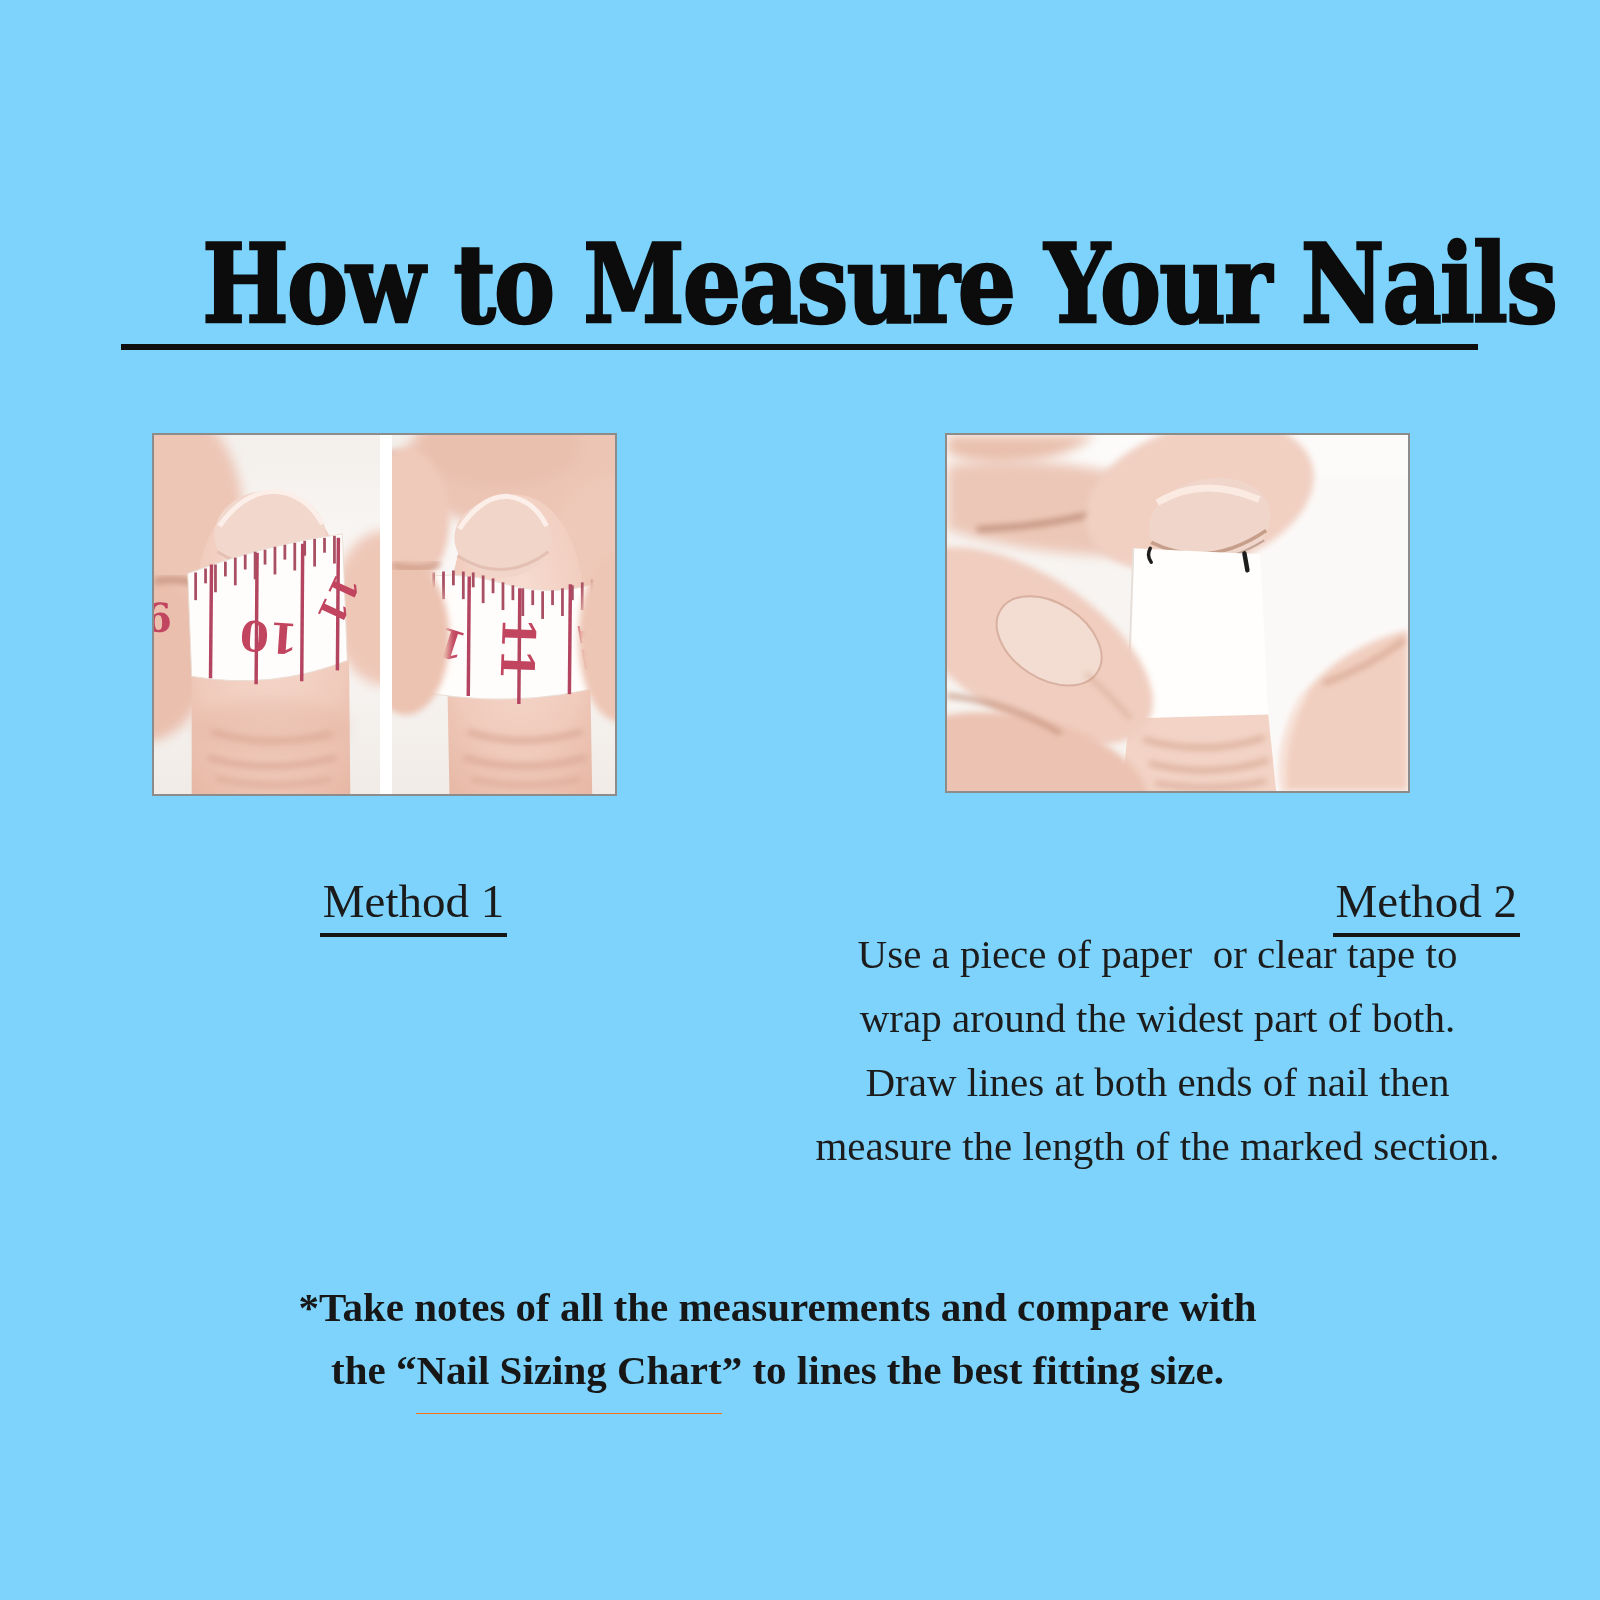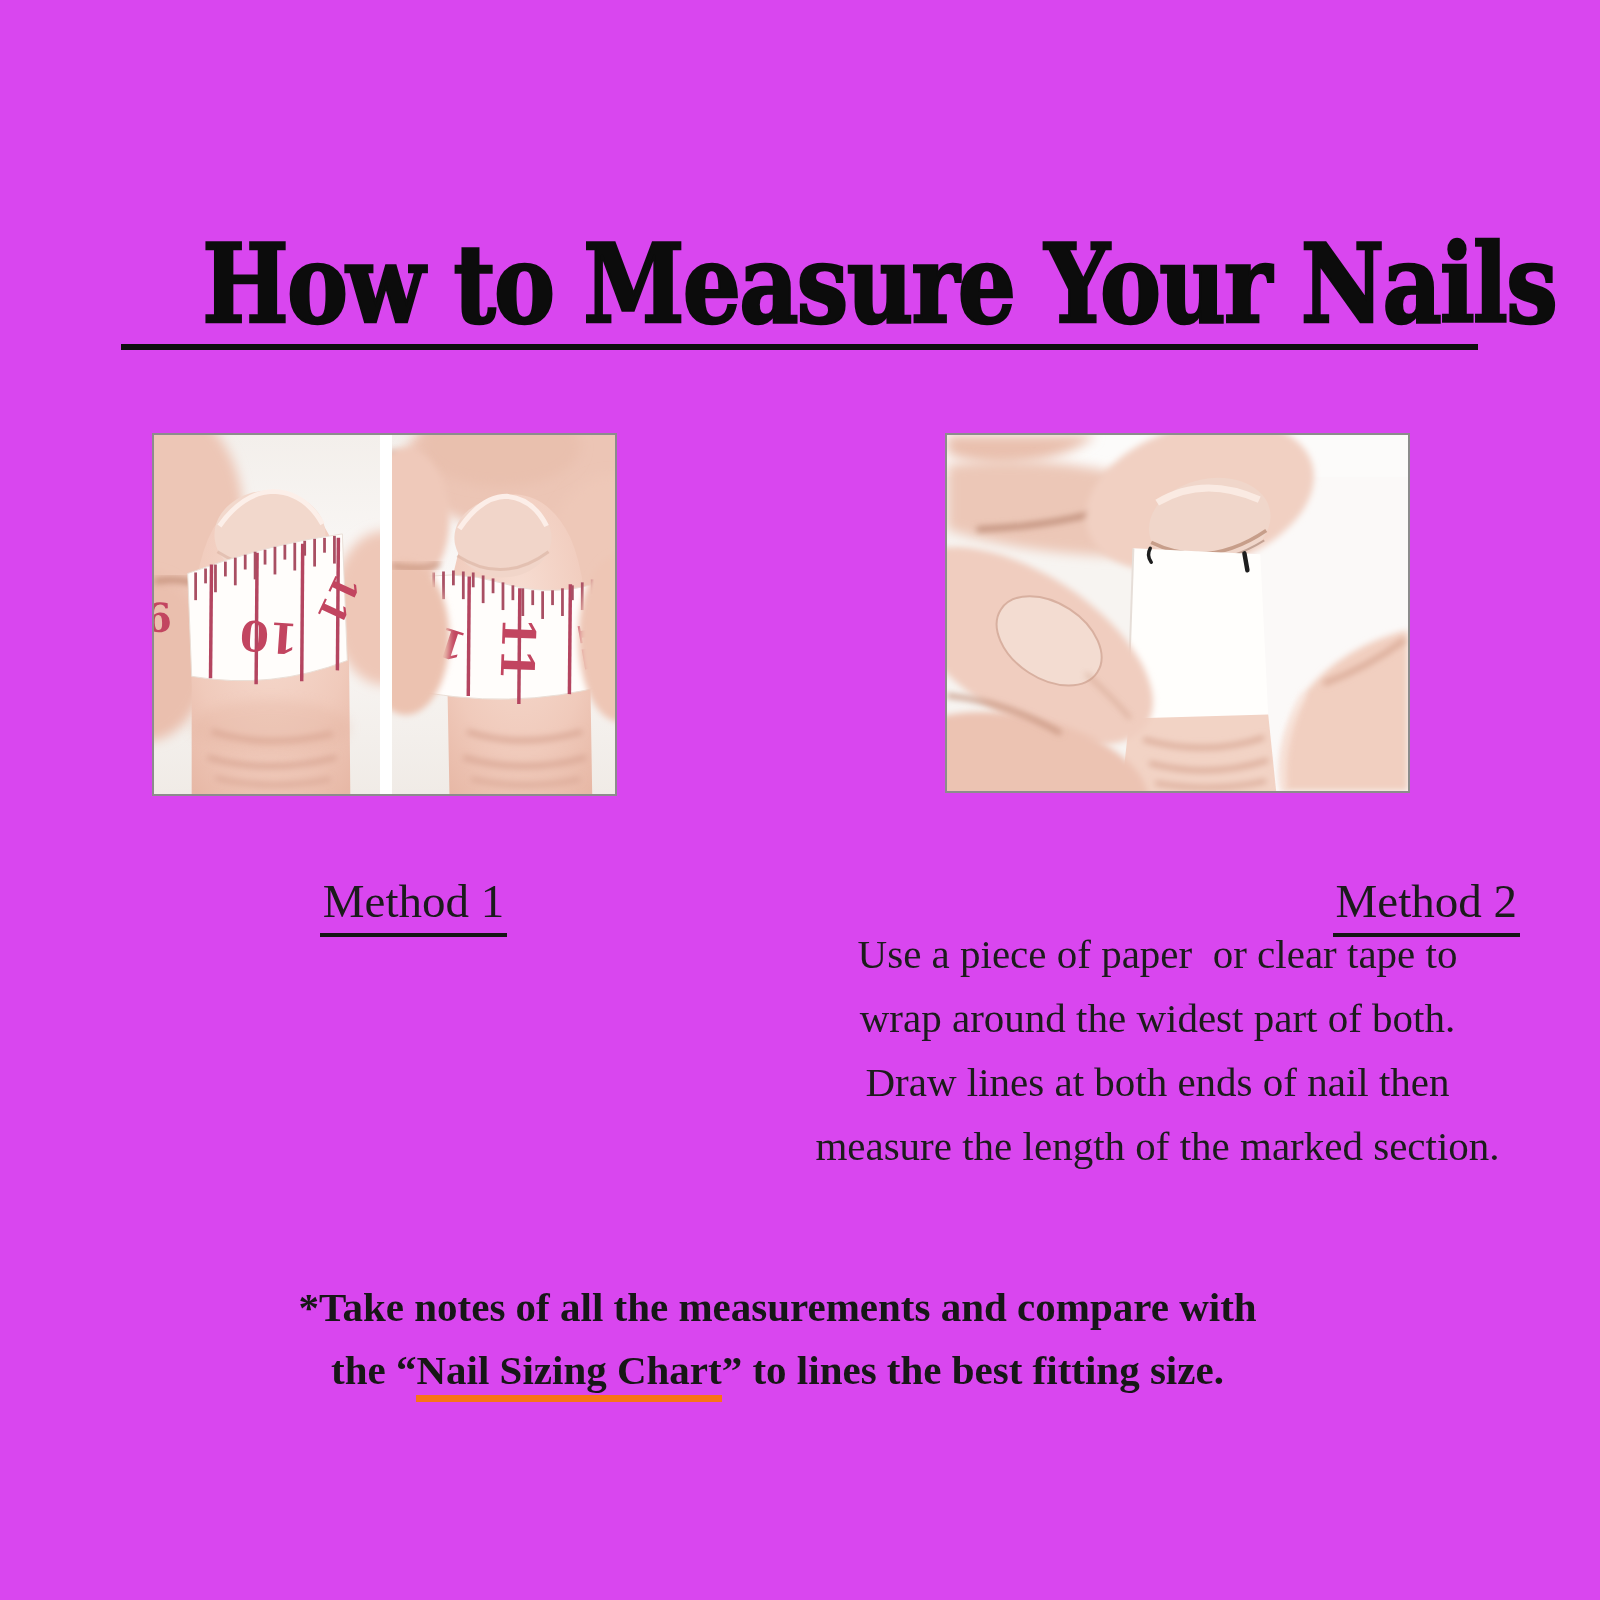--- a/index.html
+++ b/index.html
@@ -1,16 +1,16 @@
 <!DOCTYPE html>
 <html><head>
 <meta charset="utf-8">
 <style>
   html,body{margin:0;padding:0;background:#ffffff;}
-  #canvas{position:relative;width:1600px;height:1600px;background:#d946ef;overflow:hidden;
+  #canvas{position:relative;width:1600px;height:1600px;background:#7dd3fc;overflow:hidden;
           font-family:"Liberation Serif", serif;color:#1b1b1b;}
 
   
   .title-wrap{position:absolute;left:110px;top:226px;width:1380px;text-align:center;white-space:nowrap;}
   .title-text{display:inline-block;font-family:"DejaVu Serif", serif;font-weight:bold;
               font-size:104px;line-height:118px;color:#0c0c0c;
               -webkit-text-stroke:2.5px #0c0c0c;letter-spacing:-2px;
               transform:scale(0.88,1.04);transform-origin:center;}
   .title-underline{position:absolute;left:121px;top:344px;width:1357px;height:6px;background:#0e0e0e;}
 
@@ -28,21 +28,21 @@
 
   .m-text{position:absolute;text-align:center;font-size:41px;color:#1c1c1c;}
   .m-text div{white-space:pre;}
   #m1-text{left:70px;top:901px;width:640px;line-height:61px;}
   #m2-text{left:795px;top:922px;width:725px;line-height:64px;}
 
   
   .footnote{position:absolute;left:75px;top:1276px;width:1405px;text-align:center;
             font-size:41px;line-height:63px;color:#171717;font-weight:bold;}
   .footnote div{white-space:pre;}
-  .chart-ref{border-bottom:7px solid #f97316;padding-bottom:2px;}
+  .chart-ref{border-bottom:1px solid #f97316;padding-bottom:20px;}
 </style>
 </head>
 <body>
 
 <div id="canvas">
 
   <div class="title-wrap">
     <span class="title-text">How to Measure Your Nails</span>
   </div>
   <div class="title-underline"></div>

